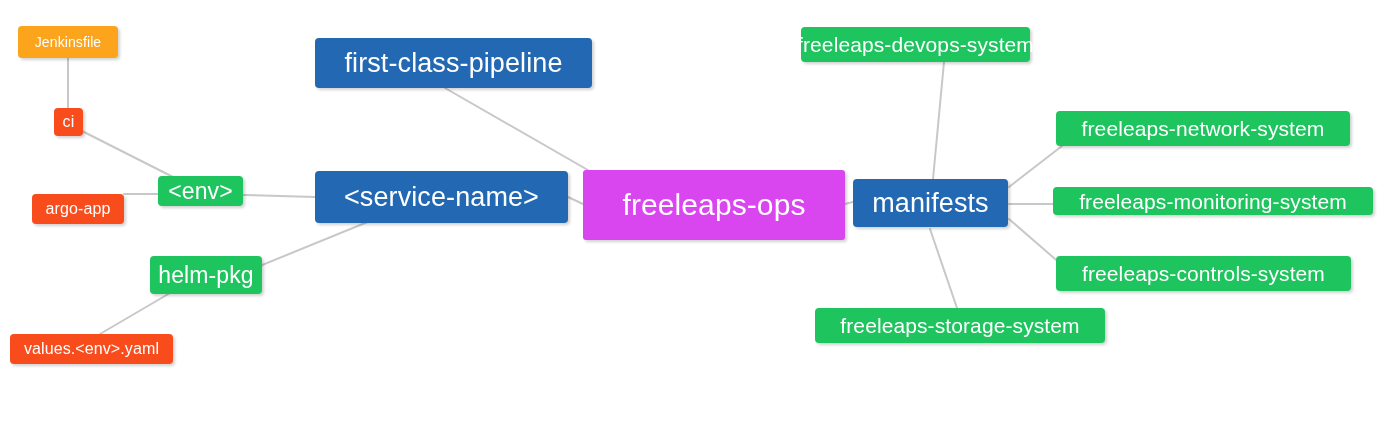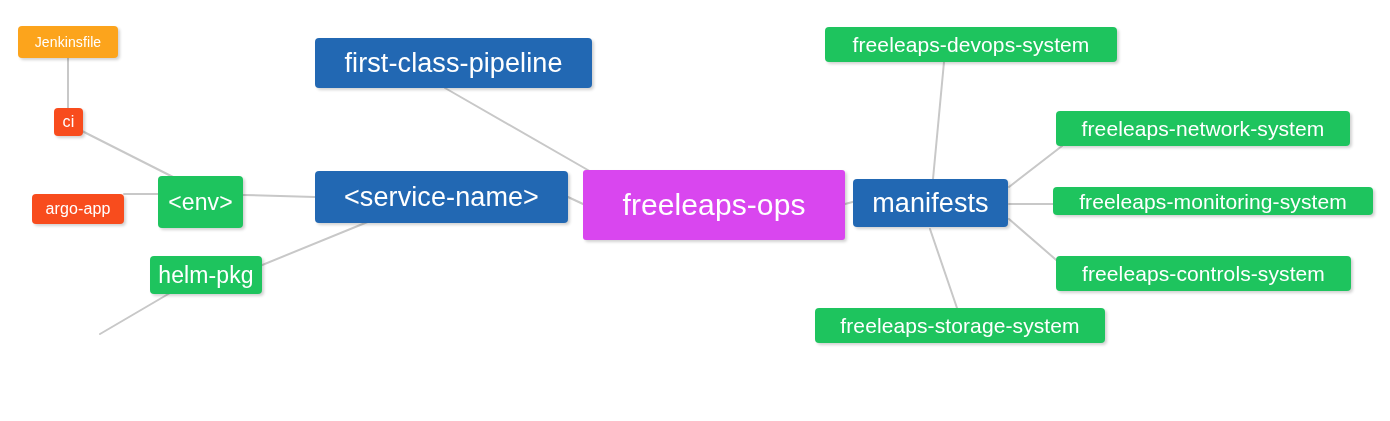--- a/index.html
+++ b/index.html
@@ -106,42 +106,45 @@
   </div>
 
   <div class="node blue size-lg" style="left:315px; top:38px; width:277px; height:50px;">
     <span>first-class-pipeline</span>
   </div>
 
   <div class="node blue size-lg" style="left:853px; top:179px; width:155px; height:48px;">
     <span>manifests</span>
   </div>
 
-  <div class="node green size-md" style="left:158px; top:176px; width:85px; height:52px;">
+  <div class="node green size-md" style="left:158px; top:176px; width:85px; height:30px;">
     <span>&lt;env&gt;</span>
   </div>
 
   <div class="node green size-md" style="left:150px; top:256px; width:112px; height:38px;">
     <span>helm-pkg</span>
   </div>
 
   <div class="node orange size-xxs" style="left:18px; top:26px; width:100px; height:32px;">
     <span>Jenkinsfile</span>
   </div>
 
   <div class="node red size-xs" style="left:54px; top:108px; width:29px; height:28px;text-align:right;">
     <span>ci</span>
   </div>
 
   <div class="node red size-xs" style="left:32px; top:194px; width:92px; height:30px;">
     <span>argo-app</span>
   </div>
 
+  <div class="node red size-xs" style="left:10px; top:334px; width:163px; height:30px;">
+    <span>values.&lt;env&gt;.yaml</span>
+  </div>
 
-  <div class="node green size-sm" style="left:825px; top:27px; width:292px; height:35px;">
+  <div class="node green size-sm" style="left:801px; top:27px; width:229px; height:35px;">
     <span>freeleaps-devops-system</span>
   </div>
 
   <div class="node green size-sm" style="left:1056px; top:111px; width:294px; height:35px;">
     <span>freeleaps-network-system</span>
   </div>
 
   <div class="node green size-sm" style="left:1053px; top:187px; width:320px; height:28px;">
     <span>freeleaps-monitoring-system</span>
   </div>

